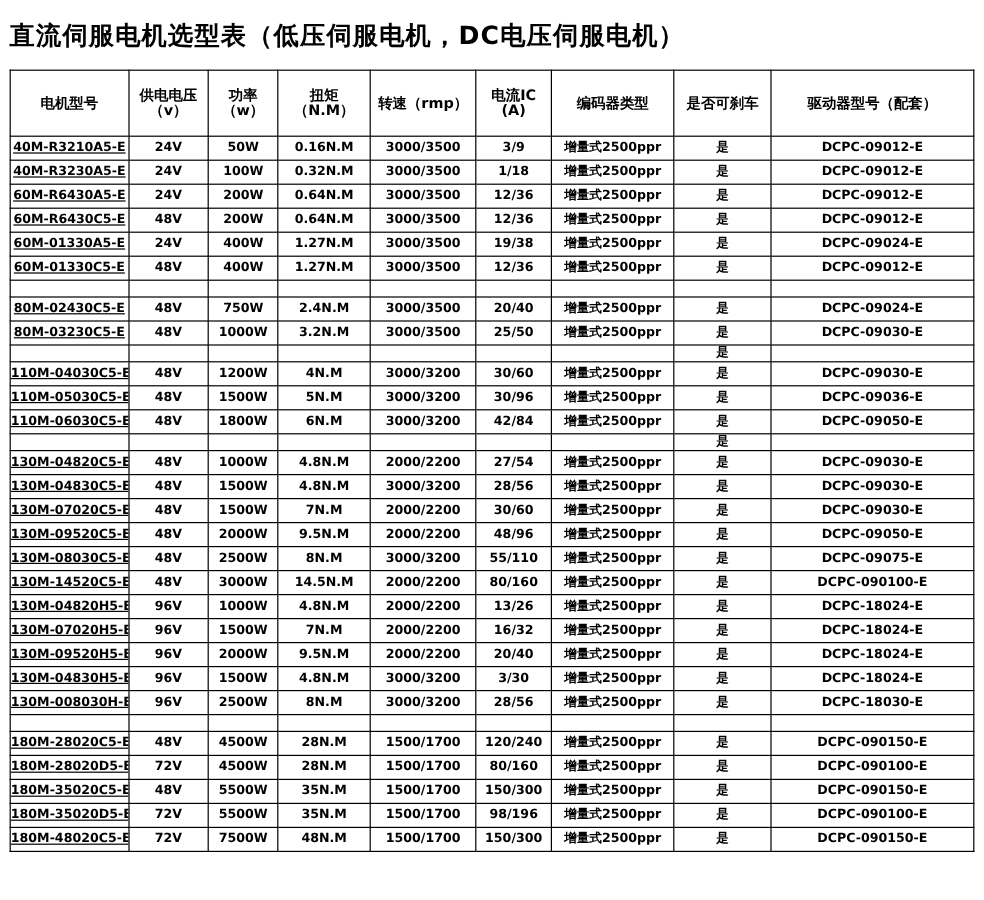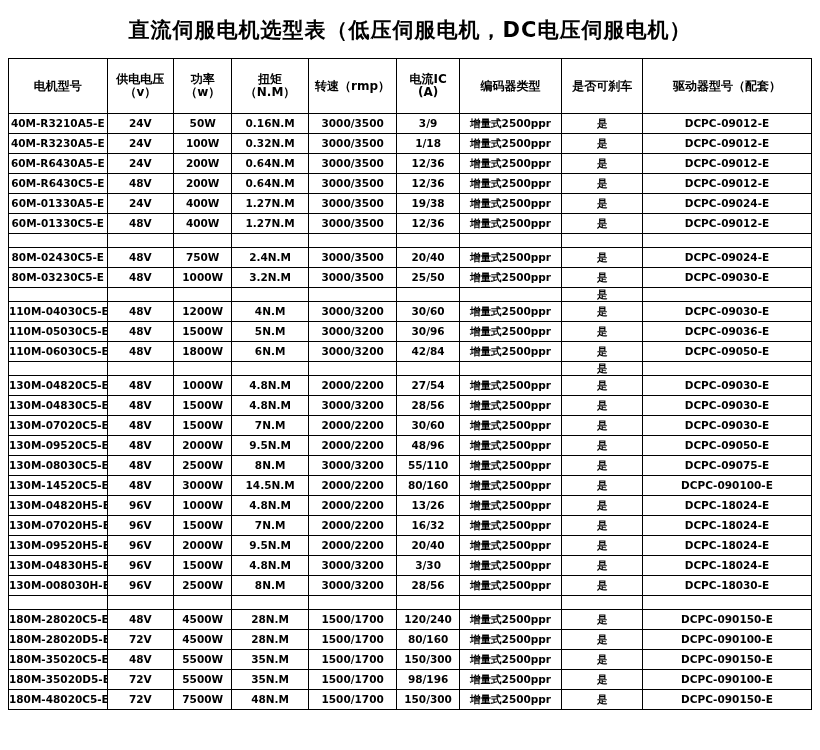--- a/index.html
+++ b/index.html
@@ -15,21 +15,21 @@
     overflow: hidden;
   }
   .page {
     width: 820px;
     height: 750px;
     position: relative;
     box-sizing: border-box;
     padding: 0 8px;
   }
   .doc-title {
-    text-align: center;
+    text-align: left;
     font-size: 21px;
     font-weight: bold;
     letter-spacing: 1px;
     padding: 16px 0 14px 0;
     font-family: "DejaVu Sans", "Liberation Sans", sans-serif;
   }
   table.spec {
     width: 804px;
     border-collapse: collapse;
     table-layout: fixed;
@@ -53,20 +53,21 @@
     white-space: normal;
     font-family: "DejaVu Sans", "Liberation Sans", sans-serif;
   }
   table.spec tbody td {
     font-family: "DejaVu Sans", "Liberation Sans", sans-serif;
     font-size: 10.5px;
   }
   td.model {
     text-align: left;
     padding-left: 3px;
+    text-decoration: underline;
   }
   tr.spacer td {
     height: 13px;
   }
   tr.spacer td.model,
   tr.spacer td {
     border-left: 1px solid #000;
     border-right: 1px solid #000;
   }
   .col-model   { width: 98px; }

